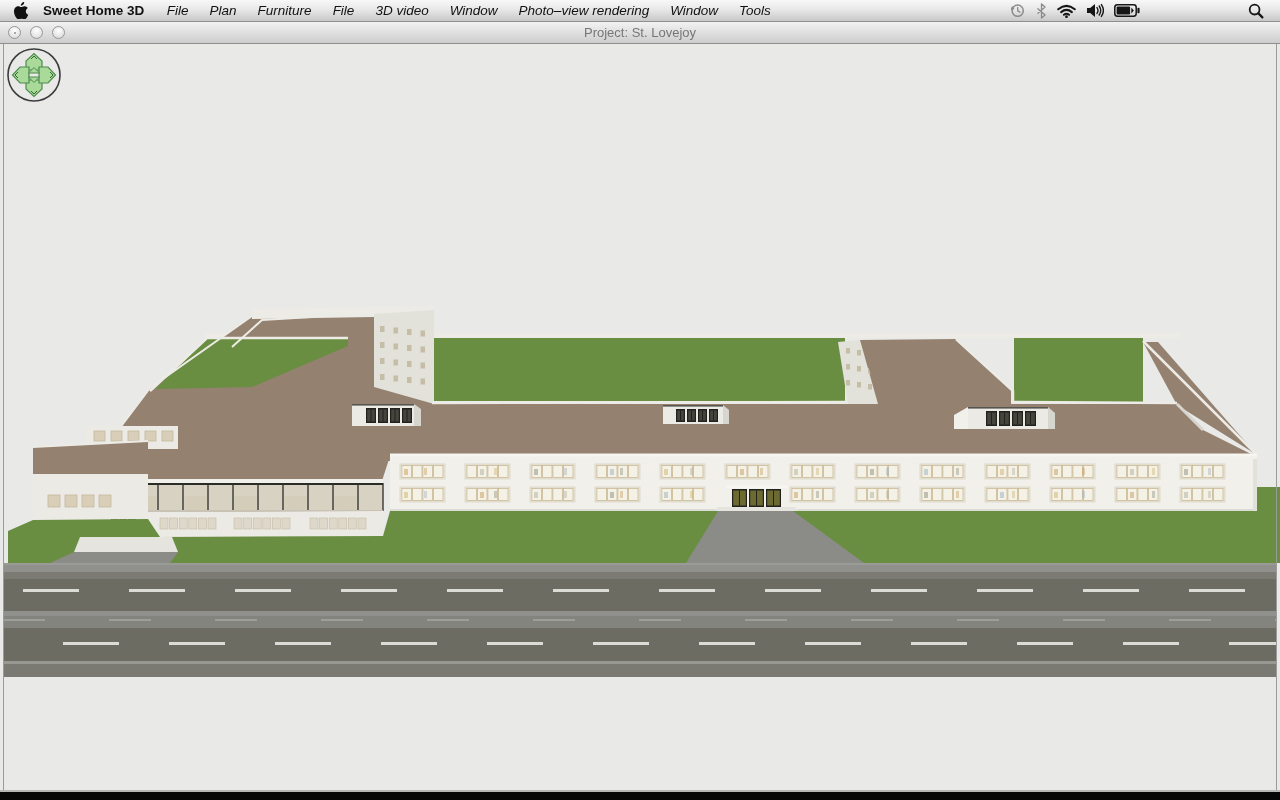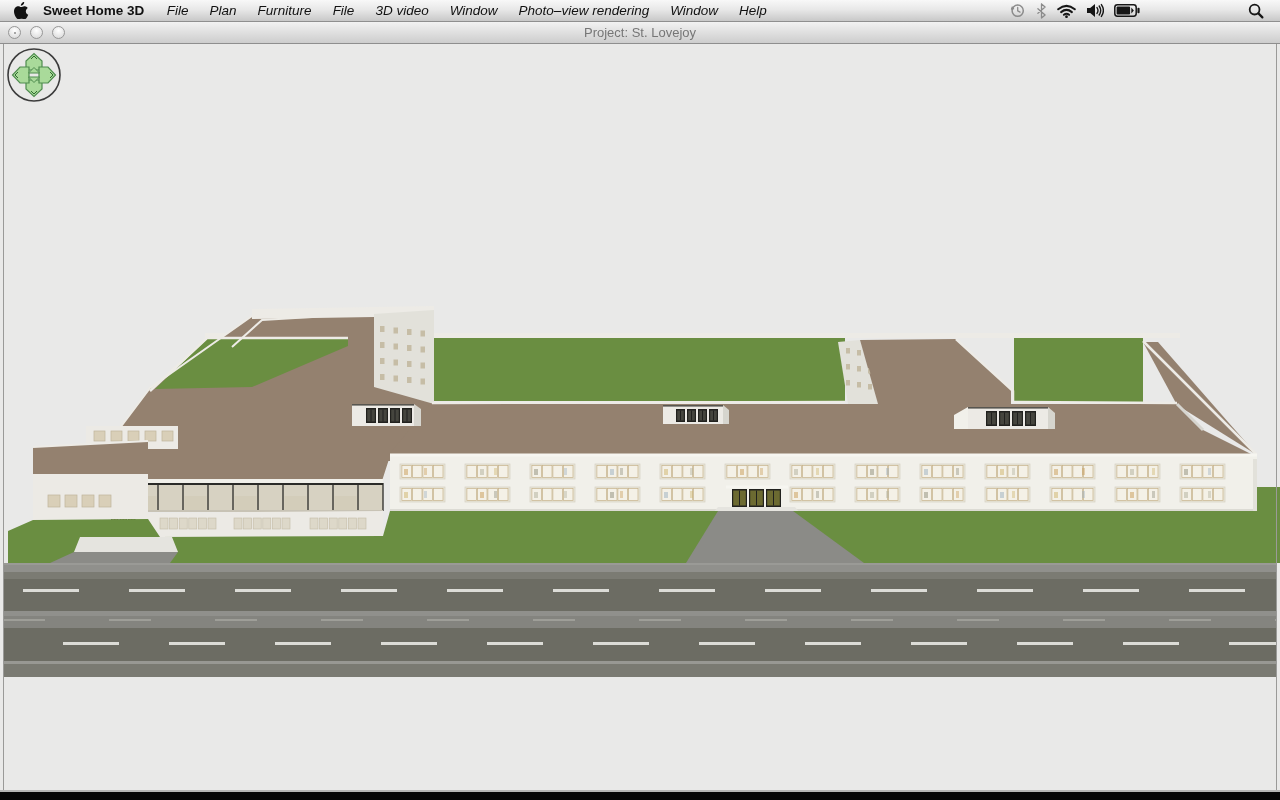--- a/index.html
+++ b/index.html
@@ -51,21 +51,21 @@
     </span>
     <span class="appname">Sweet Home 3D</span>
     <span class="mitem">File</span>
     <span class="mitem">Plan</span>
     <span class="mitem">Furniture</span>
     <span class="mitem">File</span>
     <span class="mitem">3D video</span>
     <span class="mitem">Window</span>
     <span class="mitem">Photo–view rendering</span>
     <span class="mitem">Window</span>
-    <span class="mitem">Help</span>
+    <span class="mitem">Tools</span>
 
     <span class="sicons">
       <span class="sicon">
         <svg width="17" height="17" viewBox="0 0 17 17" fill="none" stroke="#8b8b8b">
           <circle cx="8.7" cy="8.7" r="5.6" stroke-width="1.5"></circle>
           <path d="M8.7 5.4v3.4l2.3 1.3" stroke-width="1.3" stroke-linecap="round"></path>
           <path d="M3.4 4.6l-.9 2.6 2.6-.5" stroke-width="1.3" fill="#8b8b8b" stroke-linejoin="round"></path>
         </svg>
       </span>
       <span class="sicon">

